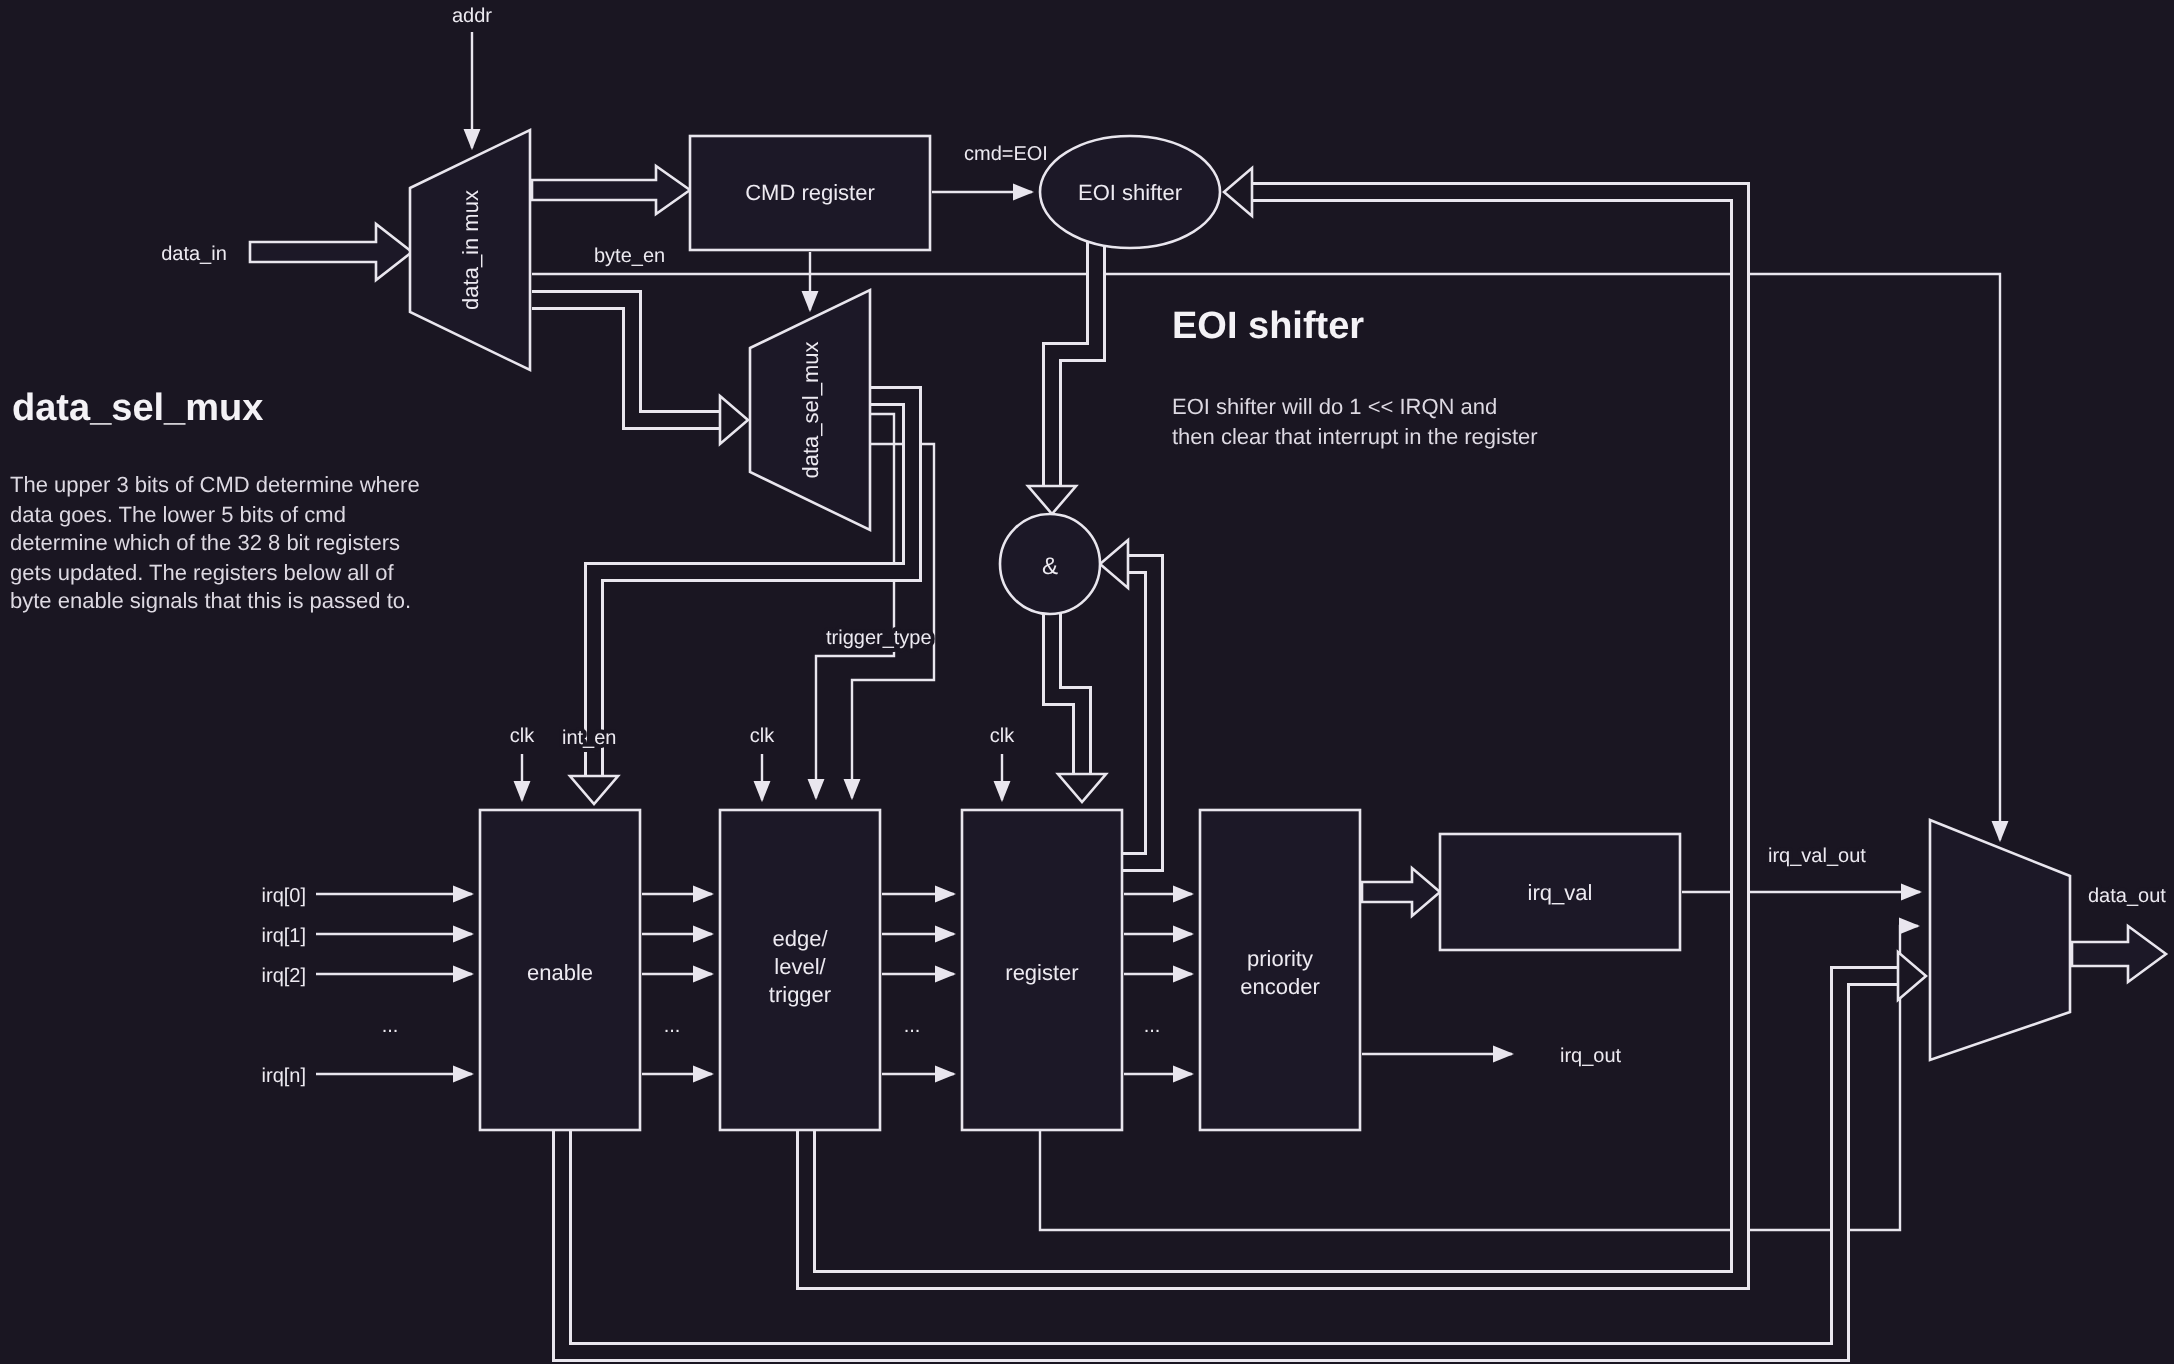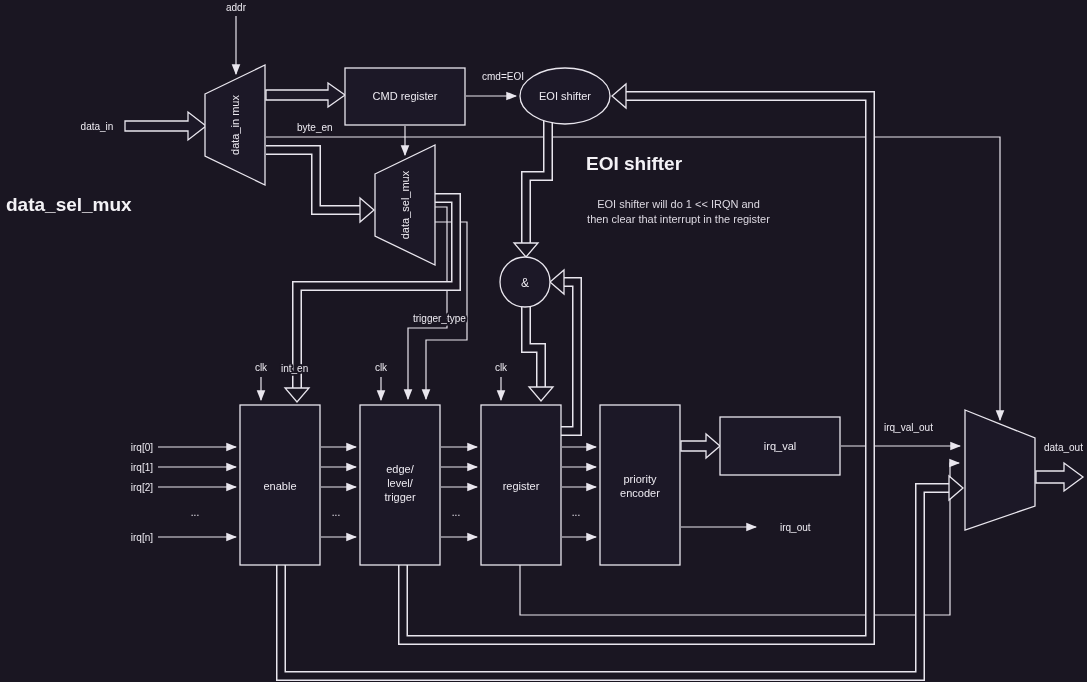--- a/index.html
+++ b/index.html
@@ -162,17 +162,18 @@
       <text class="t10 mid" x="336" y="516">...</text>
       <text class="t10 mid" x="456" y="516">...</text>
       <text class="t10 mid" x="576" y="516">...</text>
       <text class="t10 halo" x="884" y="431">irq_val_out</text>
       <text class="t10" x="780" y="531">irq_out</text>
       <text class="t10 halo" x="1044" y="451">data_out</text>
     </g>
   </svg>
 
   <div class="annot-title" style="left:6px;top:194px;">data_sel_mux</div>
+  <div class="annot-body" style="left:5px;top:236px;width:205px;">The upper 3 bits of CMD determine where data goes. The lower 5 bits of cmd determine which of the 32 8 bit registers gets updated. The registers below all of byte enable signals that this is passed to.</div>
 
   <div class="annot-title" style="left:586px;top:153px;">EOI shifter</div>
-  <div class="annot-body" style="left:586px;top:197px;width:185px;text-align:center;">EOI shifter will do 1 &lt;&lt; IRQN and then clear that interrupt in the register</div>
+  <div class="annot-body" style="left:586px;top:197px;width:185px;">EOI shifter will do 1 &lt;&lt; IRQN and then clear that interrupt in the register</div>
 
 </div>
 
 </body></html>

